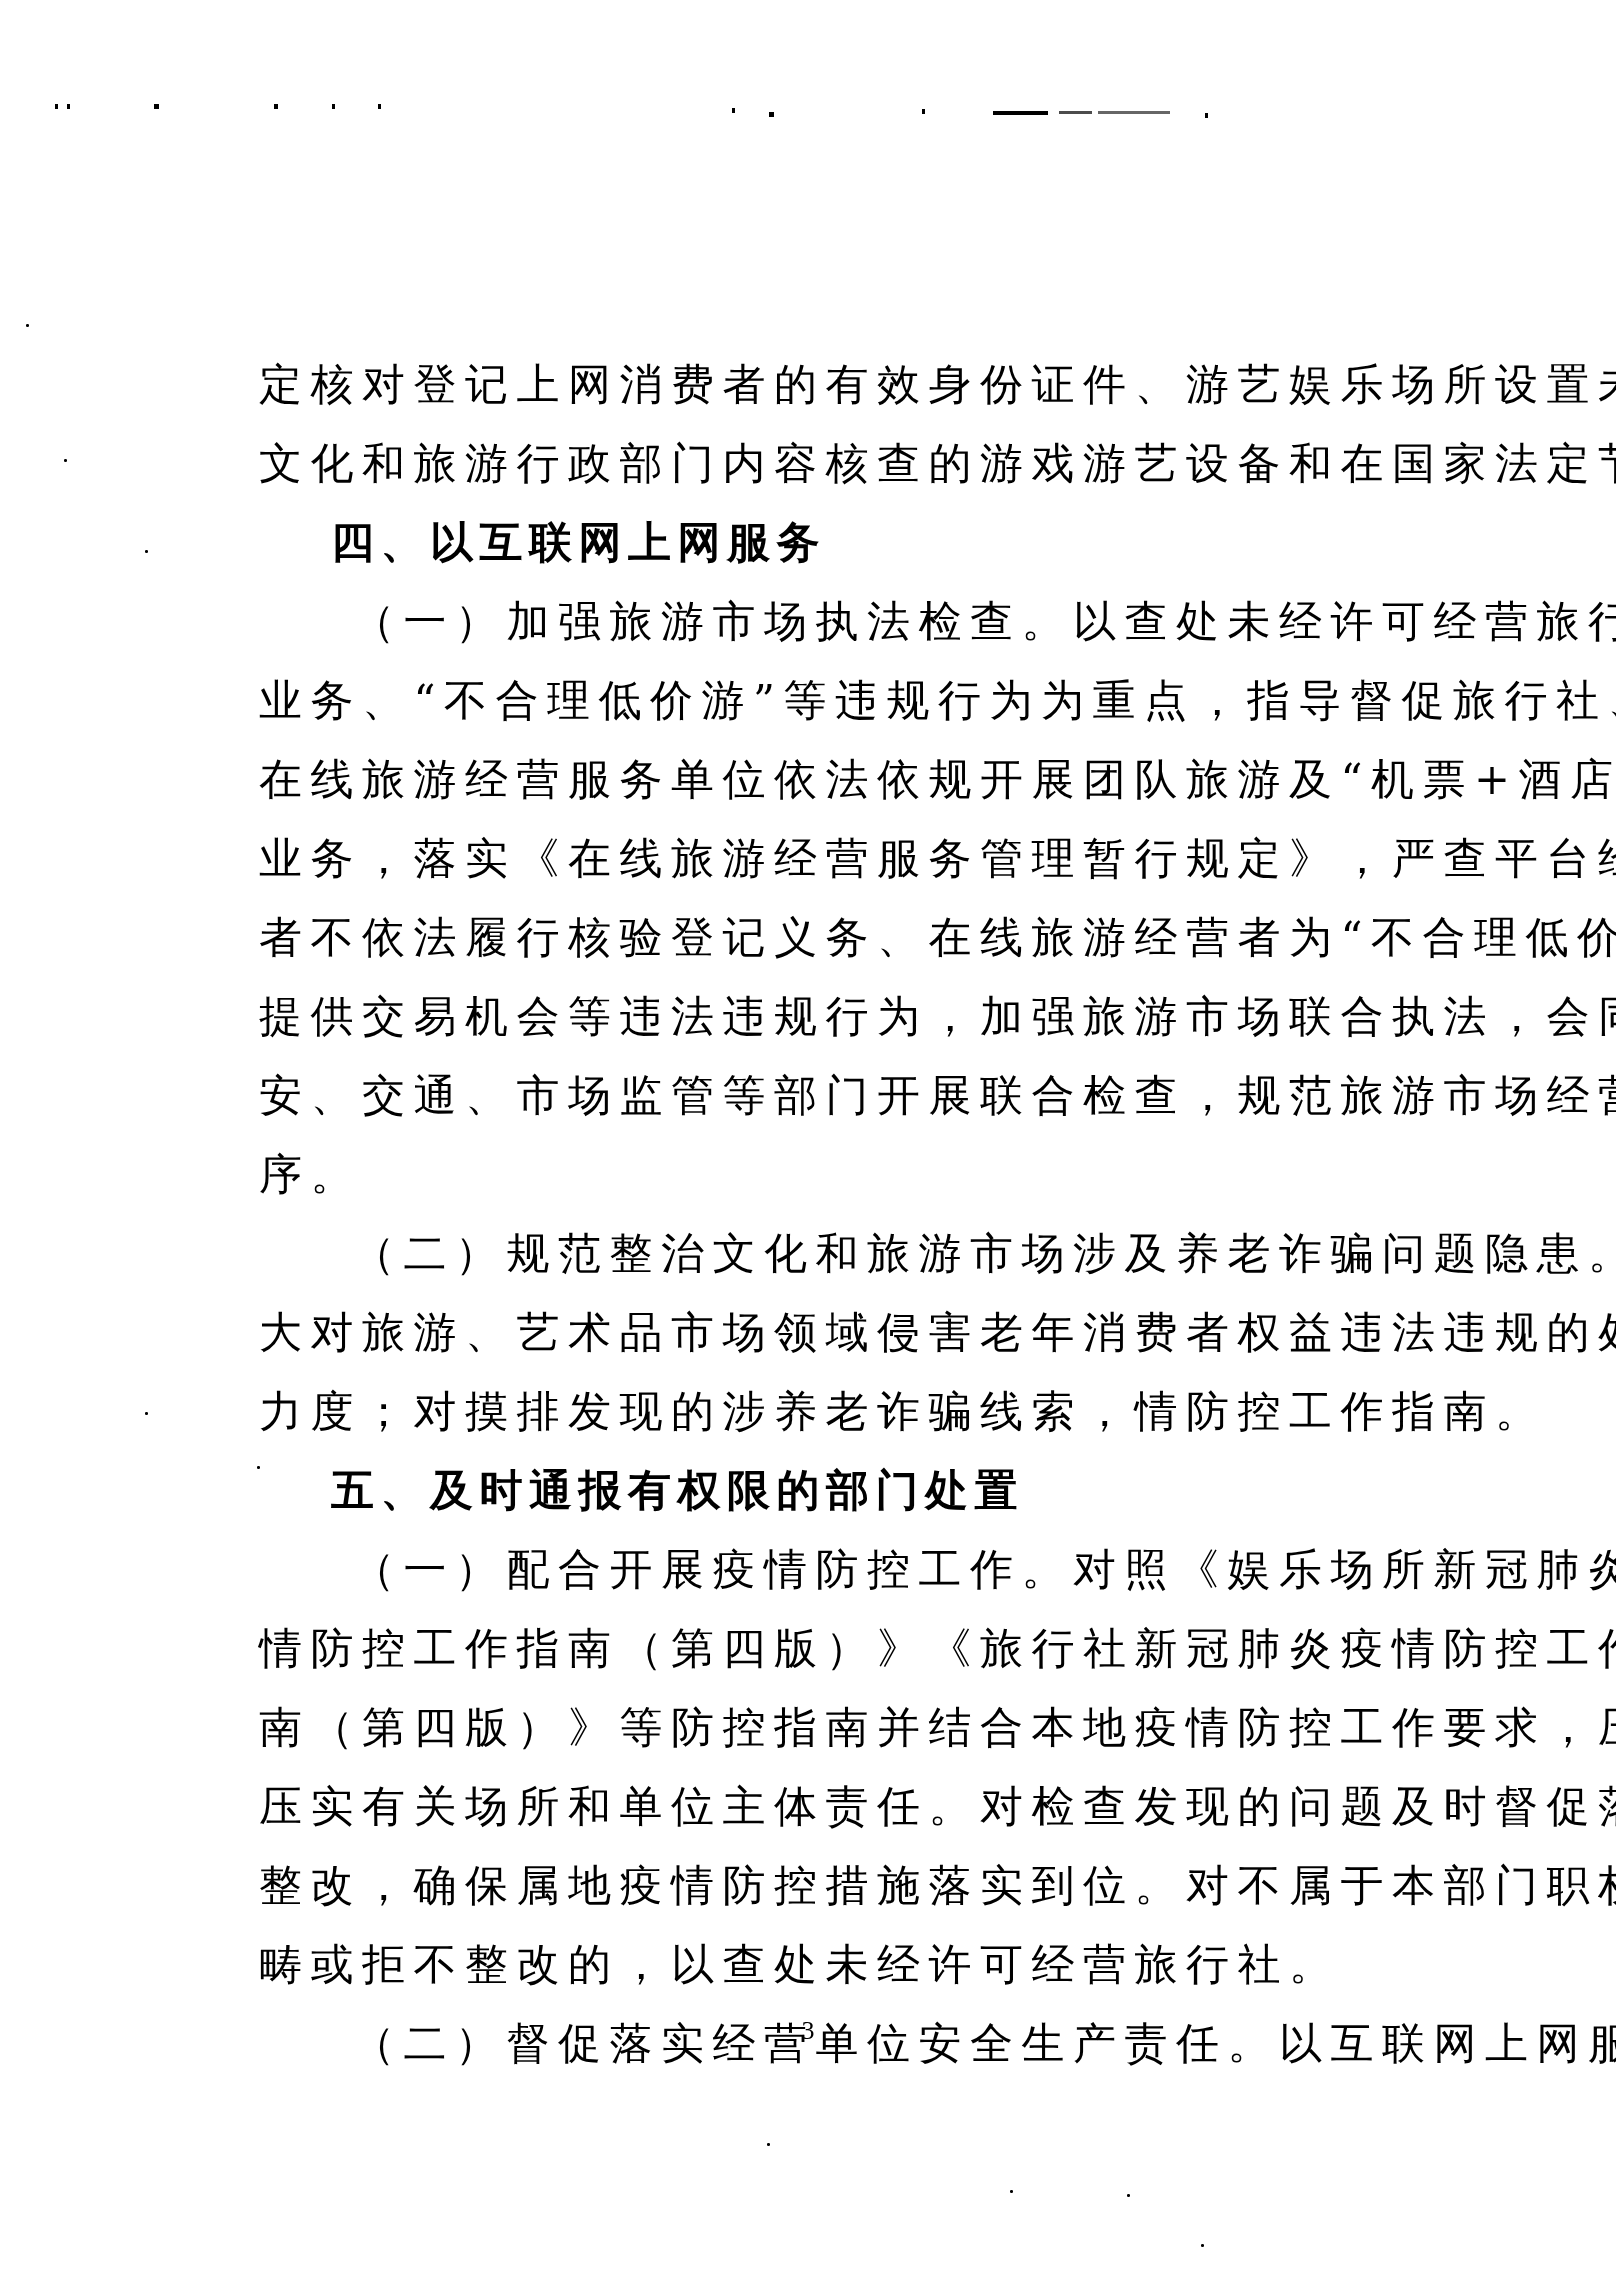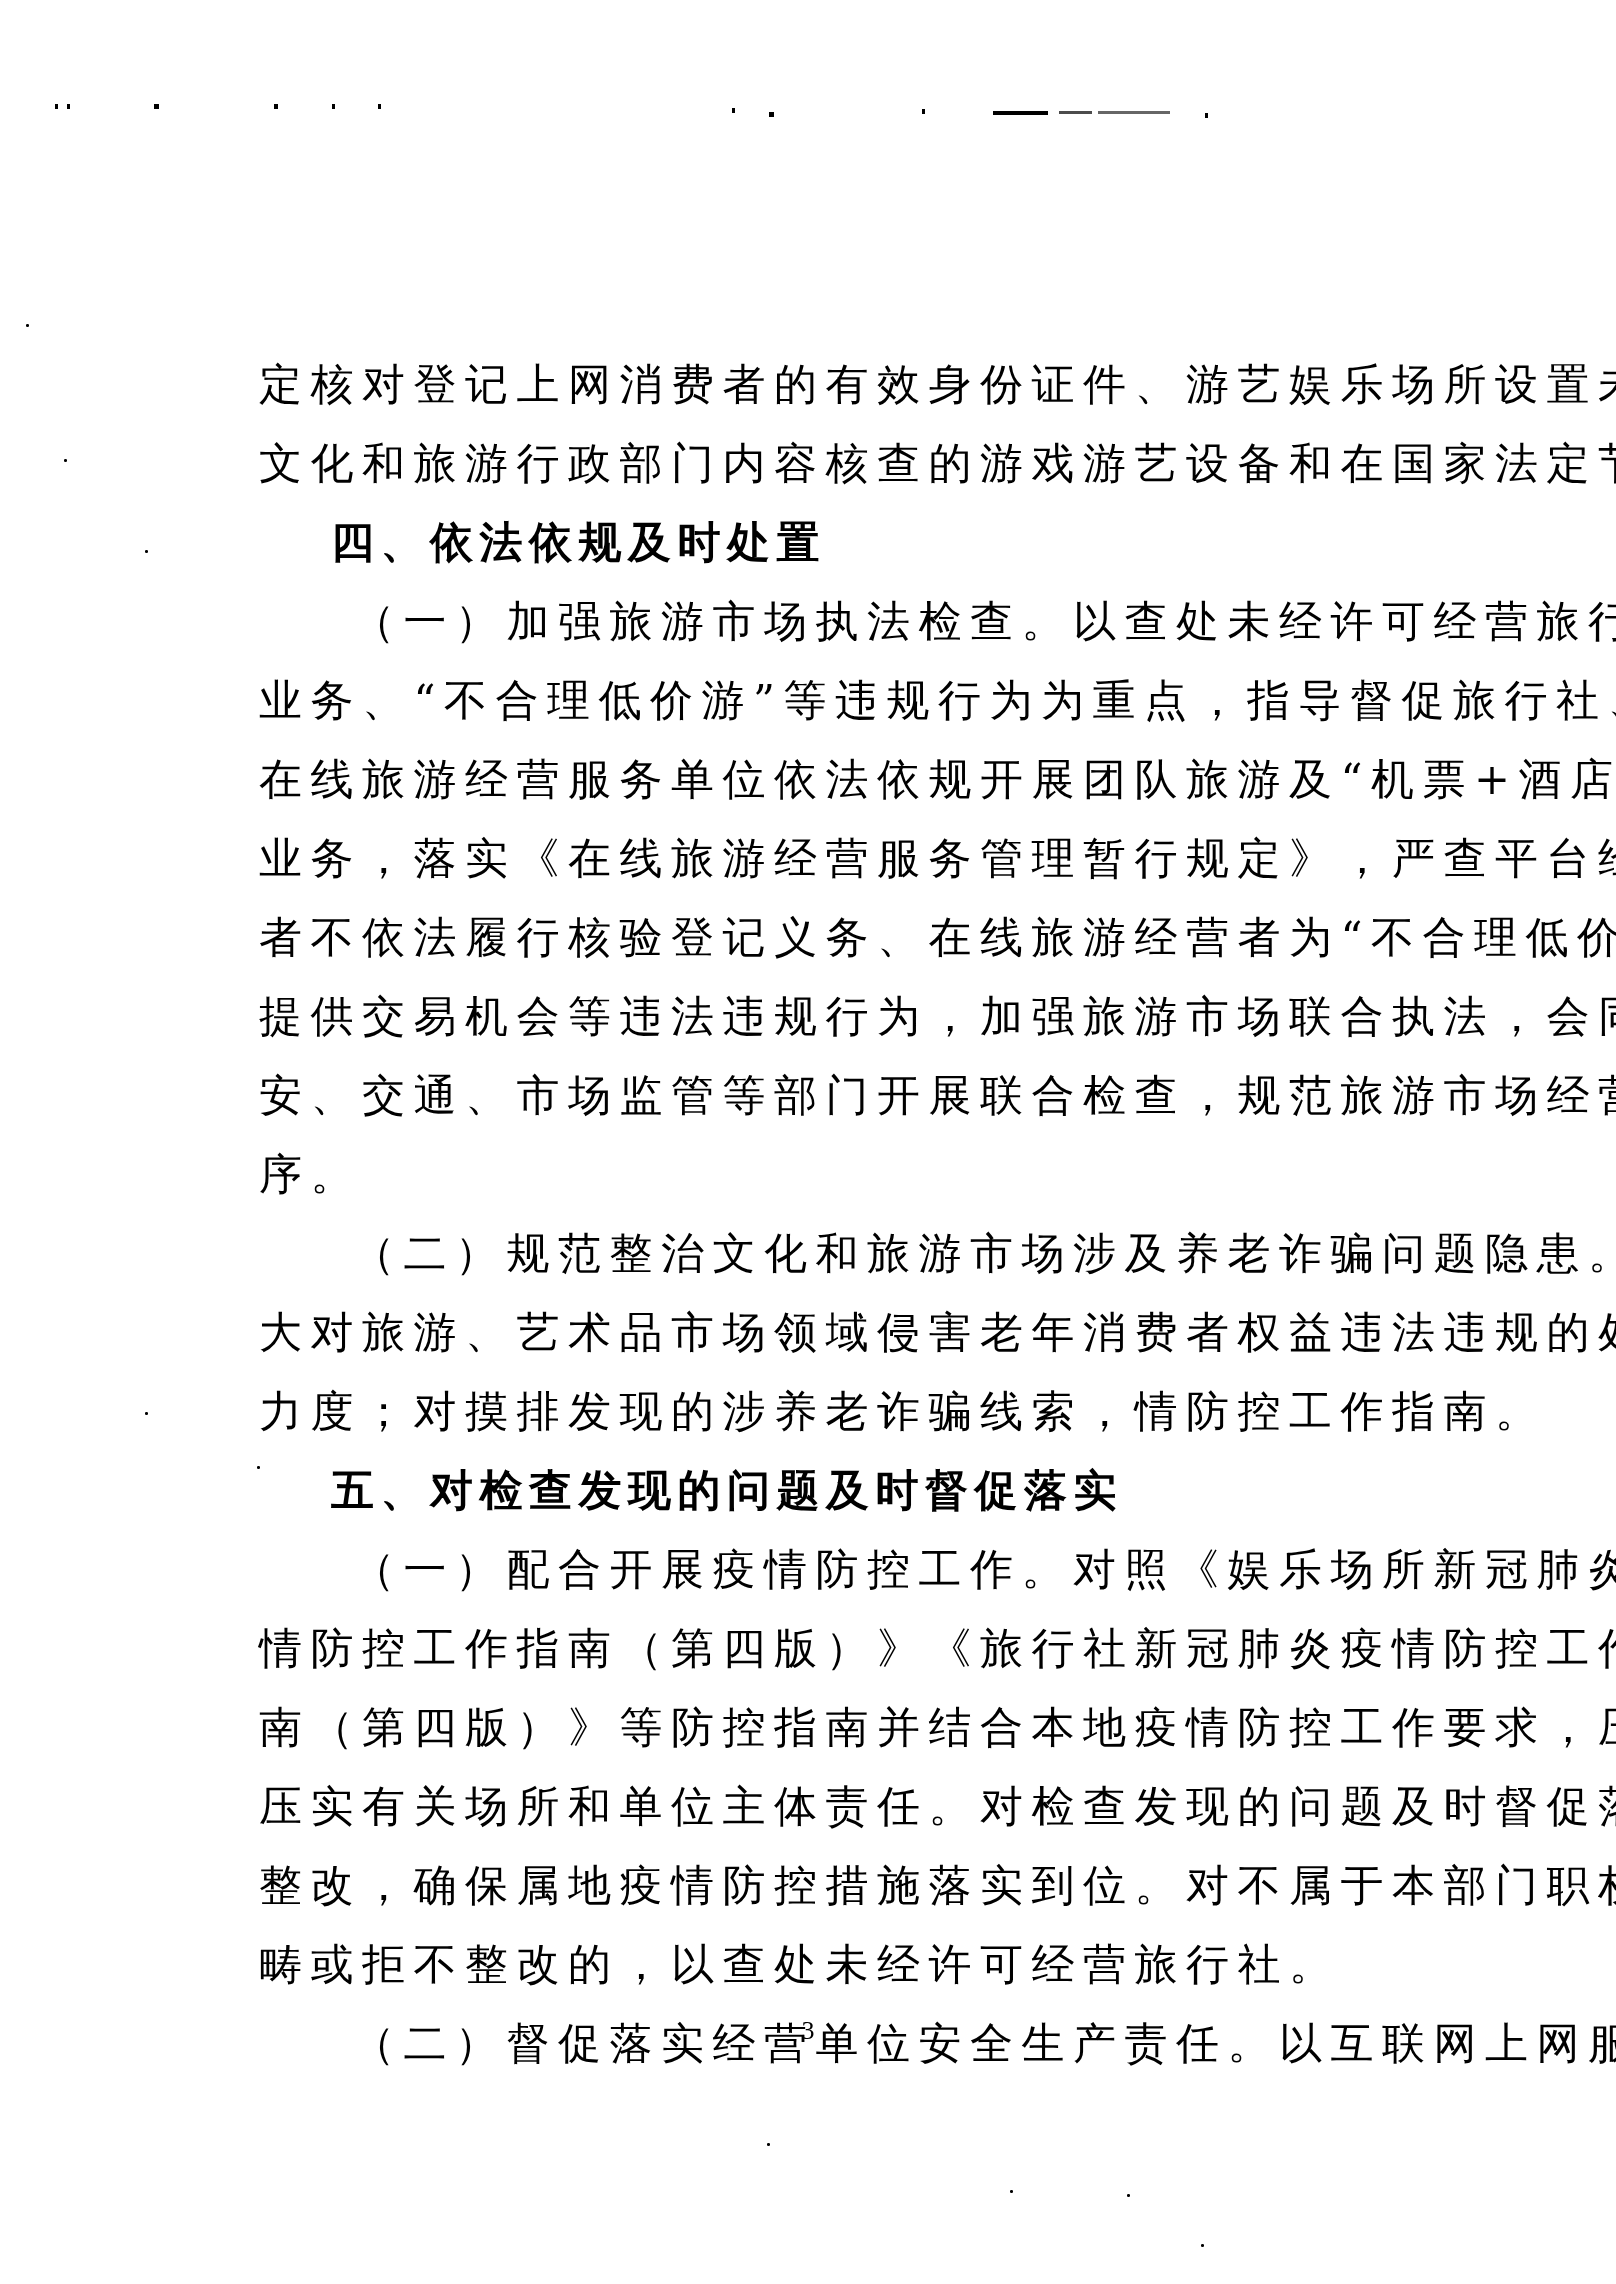--- a/index.html
+++ b/index.html
@@ -108,33 +108,33 @@
   <div class="speck" style="left:145px;top:1412px;"></div>
   <div class="speck" style="left:257px;top:1466px;"></div>
   <div class="speck" style="left:767px;top:2143px;"></div>
   <div class="speck" style="left:1010px;top:2190px;"></div>
   <div class="speck" style="left:1127px;top:2194px;"></div>
   <div class="speck" style="left:1201px;top:2244px;"></div>
 
   <div class="body-text">
     <div class="line justify">定核对登记上网消费者的有效身份证件、游艺娱乐场所设置未经</div>
     <div class="line justify">文化和旅游行政部门内容核查的游戏游艺设备和在国家法定节</div>
-    <div class="line heading">四、依法依规及时处置</div>
+    <div class="line heading">四、以互联网上网服务</div>
     <div class="line justify indent">（一）加强旅游市场执法检查。以查处未经许可经营旅行社</div>
     <div class="line justify">业务、“不合理低价游”等违规行为为重点，指导督促旅行社、</div>
     <div class="line justify">在线旅游经营服务单位依法依规开展团队旅游及“机票+酒店”</div>
     <div class="line justify">业务，落实《在线旅游经营服务管理暂行规定》，严查平台经营</div>
     <div class="line justify">者不依法履行核验登记义务、在线旅游经营者为“不合理低价游”</div>
     <div class="line justify">提供交易机会等违法违规行为，加强旅游市场联合执法，会同公</div>
     <div class="line justify">安、交通、市场监管等部门开展联合检查，规范旅游市场经营秩</div>
     <div class="line">序。</div>
     <div class="line justify indent">（二）规范整治文化和旅游市场涉及养老诈骗问题隐患。加</div>
     <div class="line justify">大对旅游、艺术品市场领域侵害老年消费者权益违法违规的处置</div>
     <div class="line">力度；对摸排发现的涉养老诈骗线索，情防控工作指南。</div>
-    <div class="line heading">五、对检查发现的问题及时督促落实</div>
+    <div class="line heading">五、及时通报有权限的部门处置</div>
     <div class="line justify indent">（一）配合开展疫情防控工作。对照《娱乐场所新冠肺炎疫</div>
     <div class="line justify">情防控工作指南（第四版）》《旅行社新冠肺炎疫情防控工作指</div>
     <div class="line justify">南（第四版）》等防控指南并结合本地疫情防控工作要求，压紧</div>
     <div class="line justify">压实有关场所和单位主体责任。对检查发现的问题及时督促落实</div>
     <div class="line justify">整改，确保属地疫情防控措施落实到位。对不属于本部门职权范</div>
     <div class="line">畴或拒不整改的，以查处未经许可经营旅行社。</div>
     <div class="line justify indent">（二）督促落实经营单位安全生产责任。以互联网上网服务</div>
   </div>
 
   <div class="page-number">3</div>

